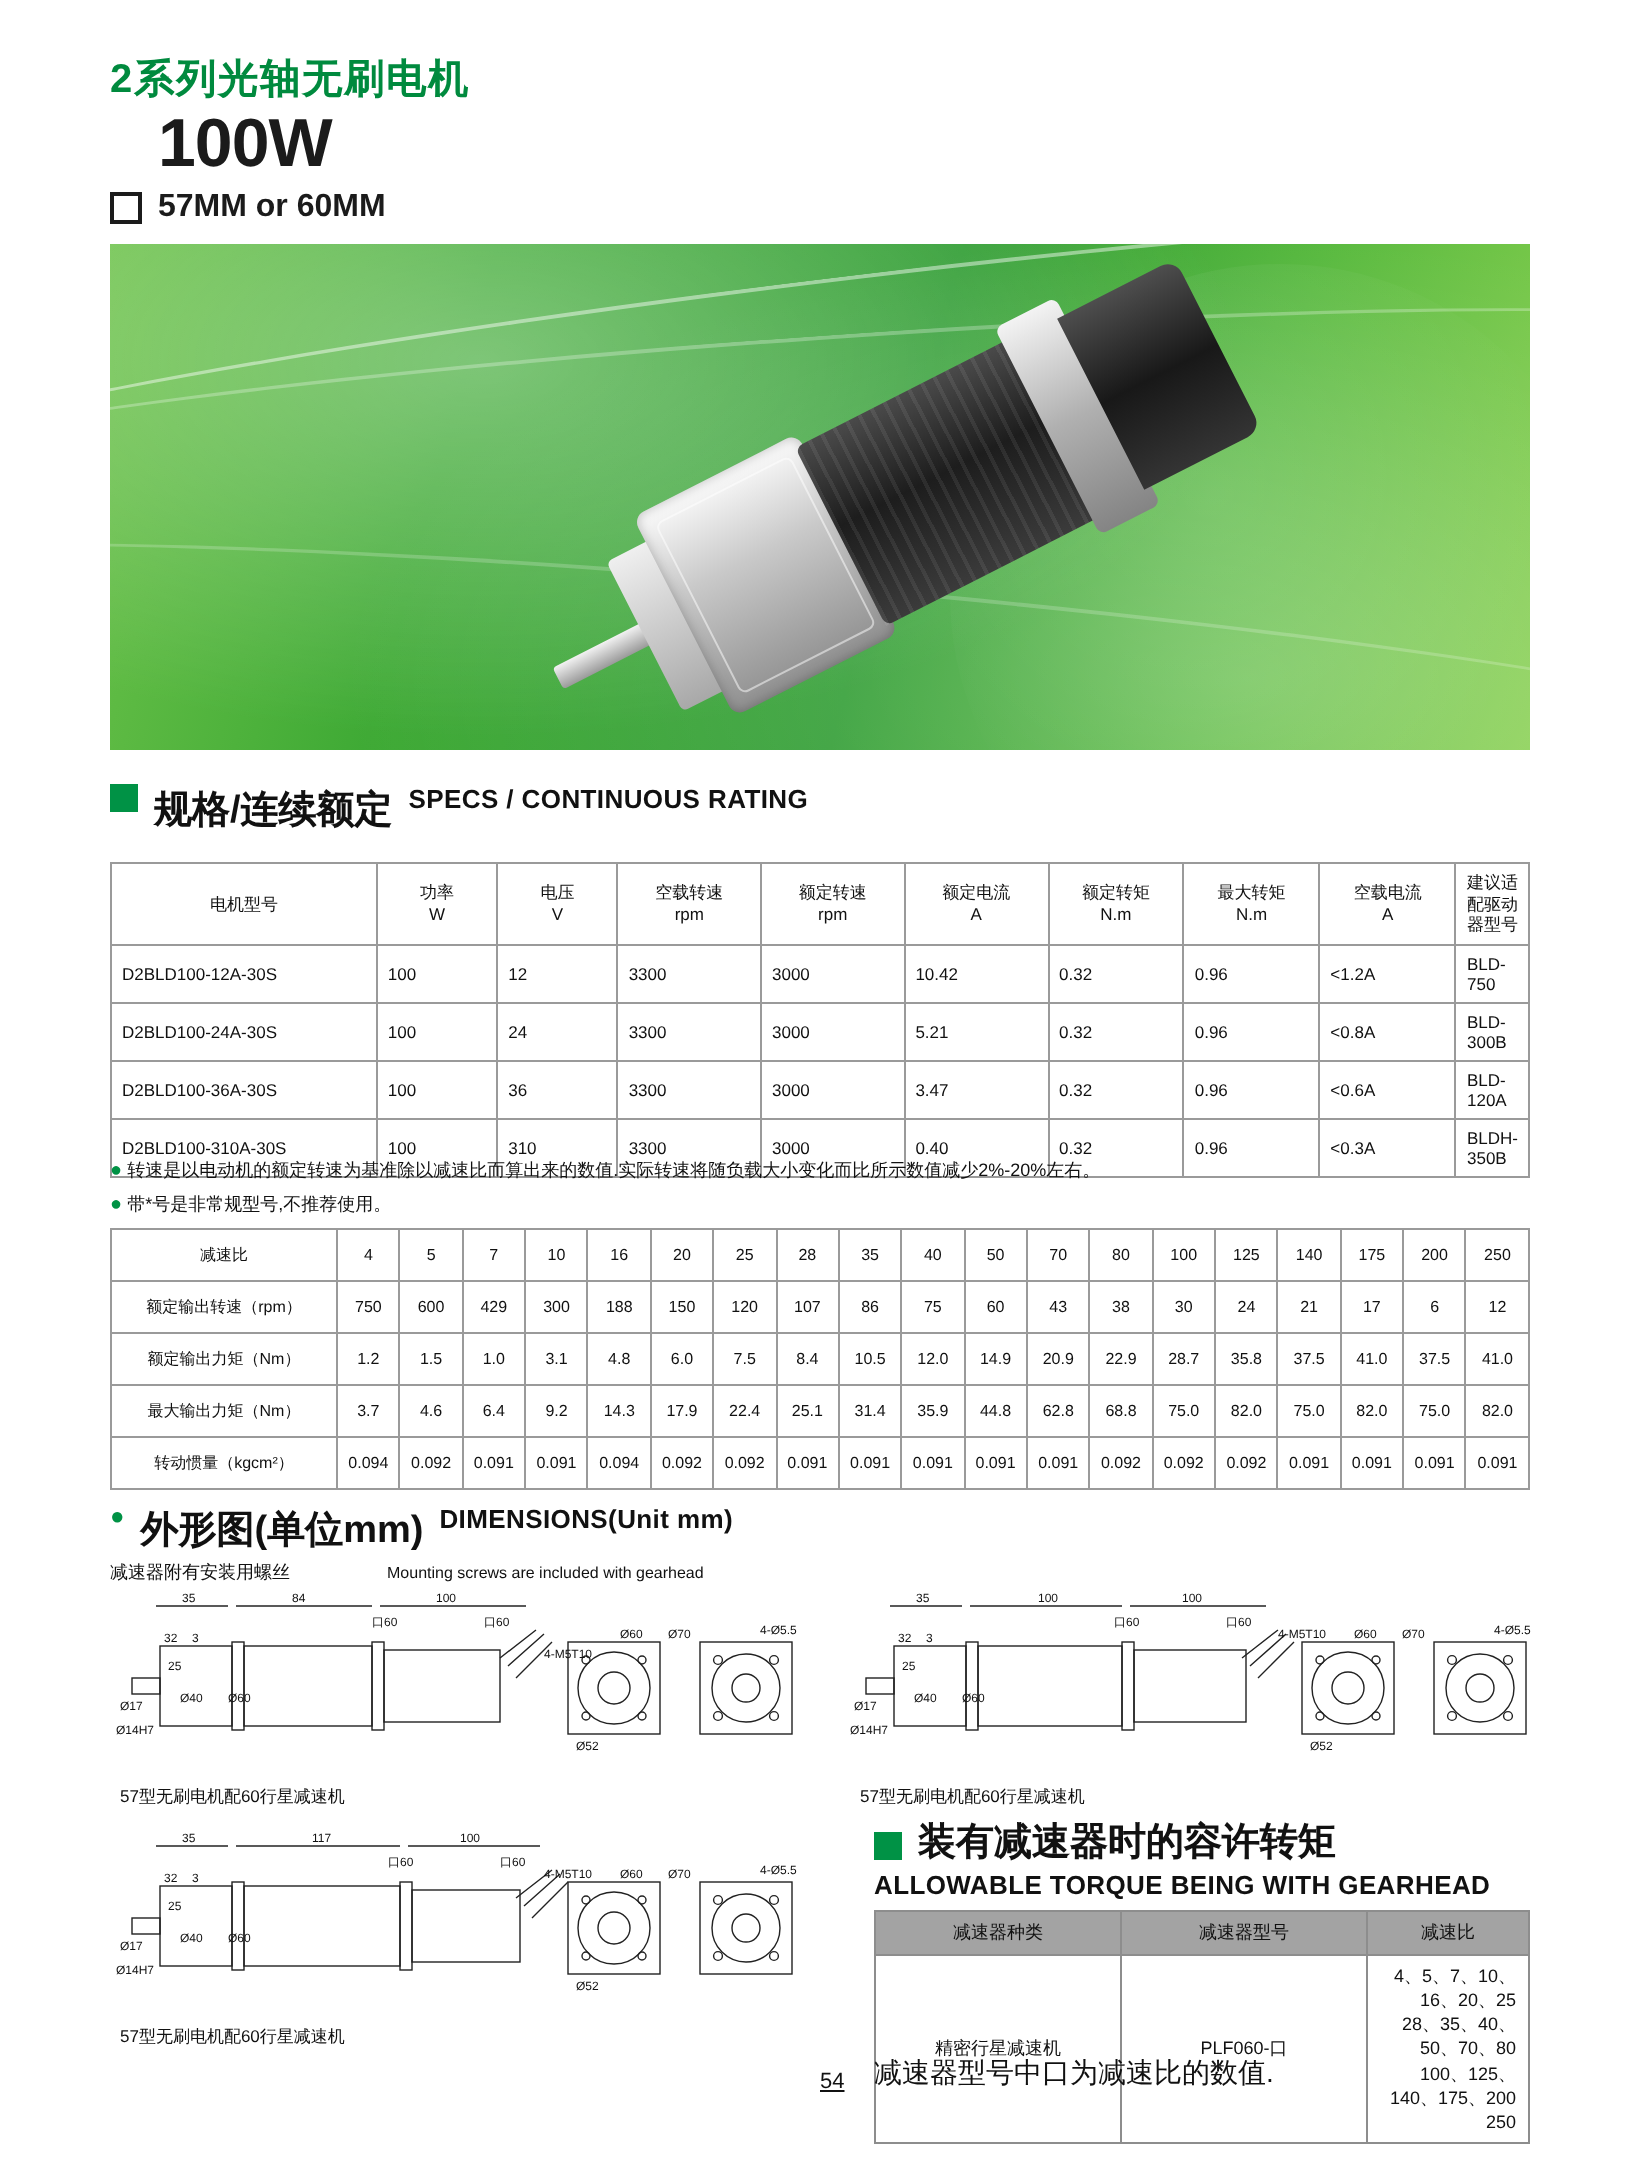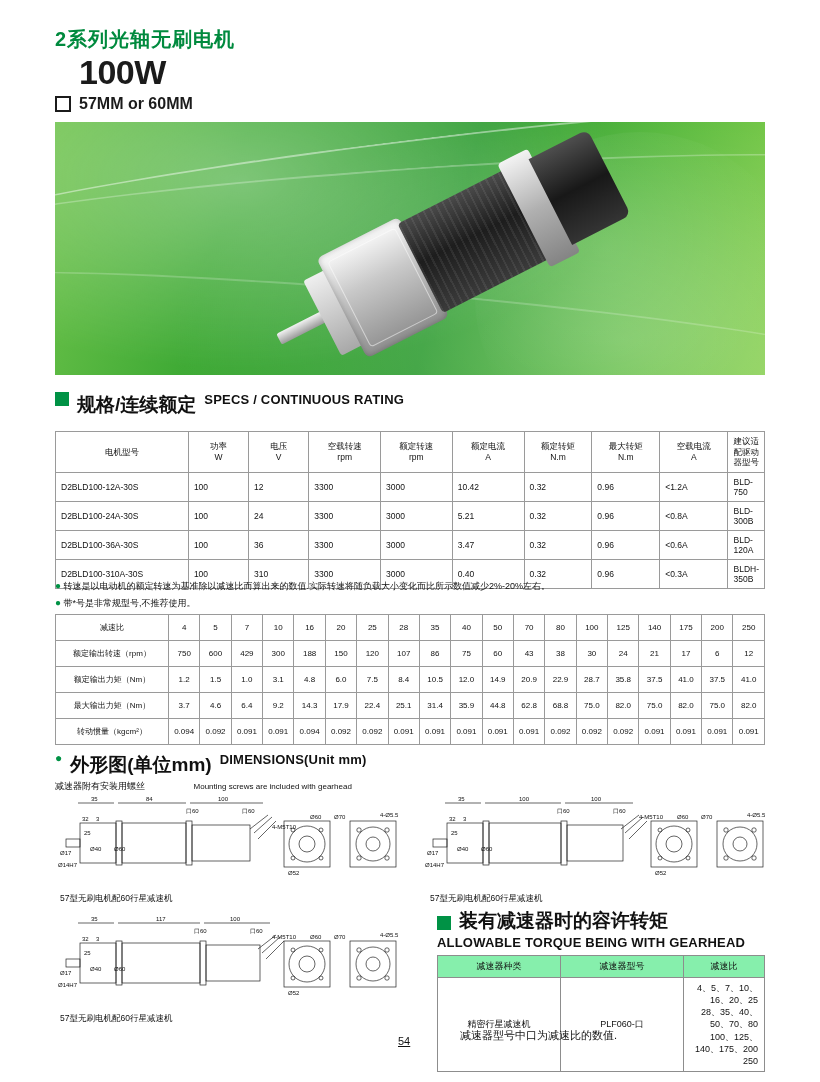--- a/index.html
+++ b/index.html
@@ -72,26 +72,26 @@
   .dim-note{position:absolute;left:55px;top:780px;font-size:9px;color:#111;}
   .dim-note .en{font-size:8px;margin-left:46px;}
 
   .dwg{position:absolute;border:0;}
   .dwg svg{display:block;}
   .cap{position:absolute;font-size:8.5px;color:#111;text-align:left;}
 
   
   .t-torq{position:absolute;left:437px;top:955px;width:328px;font-size:9px;}
   .t-torq th,.t-torq td{border:1px solid #8d8d8d;padding:4px 6px;color:#111;}
-  .t-torq th{font-weight:normal;text-align:center;background:#86efac;}
+  .t-torq th{font-weight:normal;text-align:center;background:#a3a3a3;}
   .t-torq td.c{text-align:center;}
   .t-torq td.r{text-align:right;line-height:1.35;}
-  .torq-note{position:absolute;left:460px;top:1028px;font-size:11px;color:#111;}
-
-  .pageno{position:absolute;left:398px;top:1035px;font-size:11px;color:#111;text-decoration:underline;}
+  .torq-note{position:absolute;left:437px;top:1028px;font-size:14px;color:#111;}
+
+  .pageno{position:absolute;left:410px;top:1035px;font-size:11px;color:#111;text-decoration:underline;}
 </style>
 </head>
 <body>
 
 <div class="page">
 
   <div class="hdr">
     <div class="t1">2系列光轴无刷电机</div>
     <div class="t2">100W</div>
     <div class="t3">

